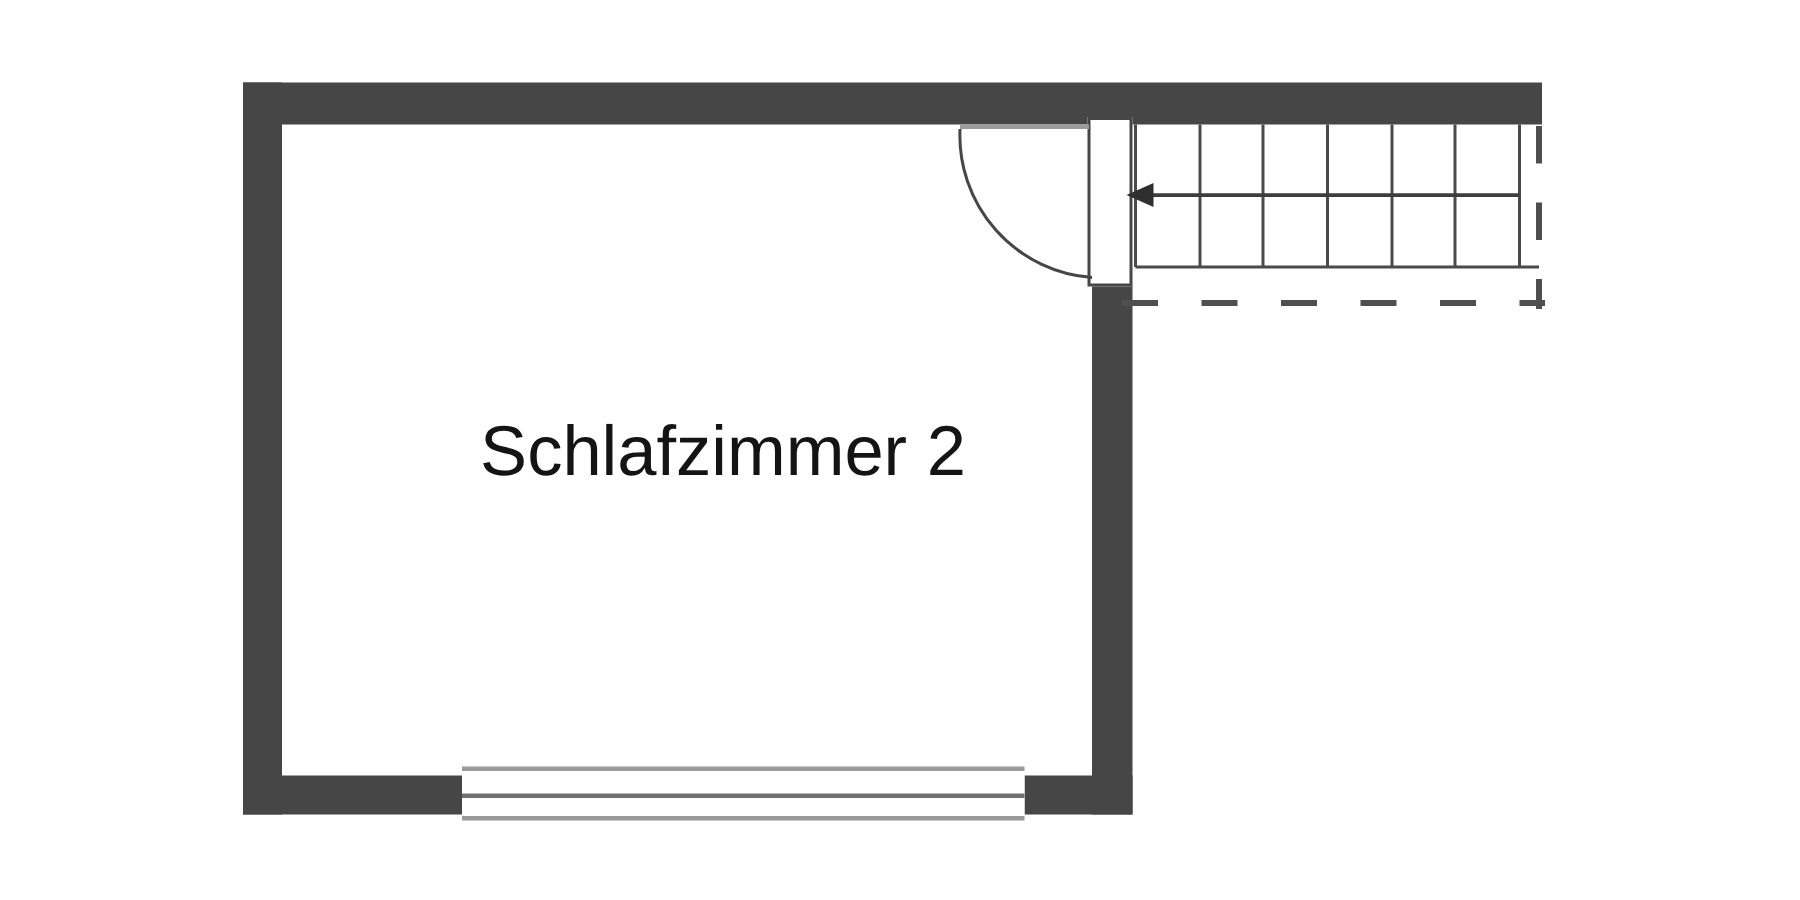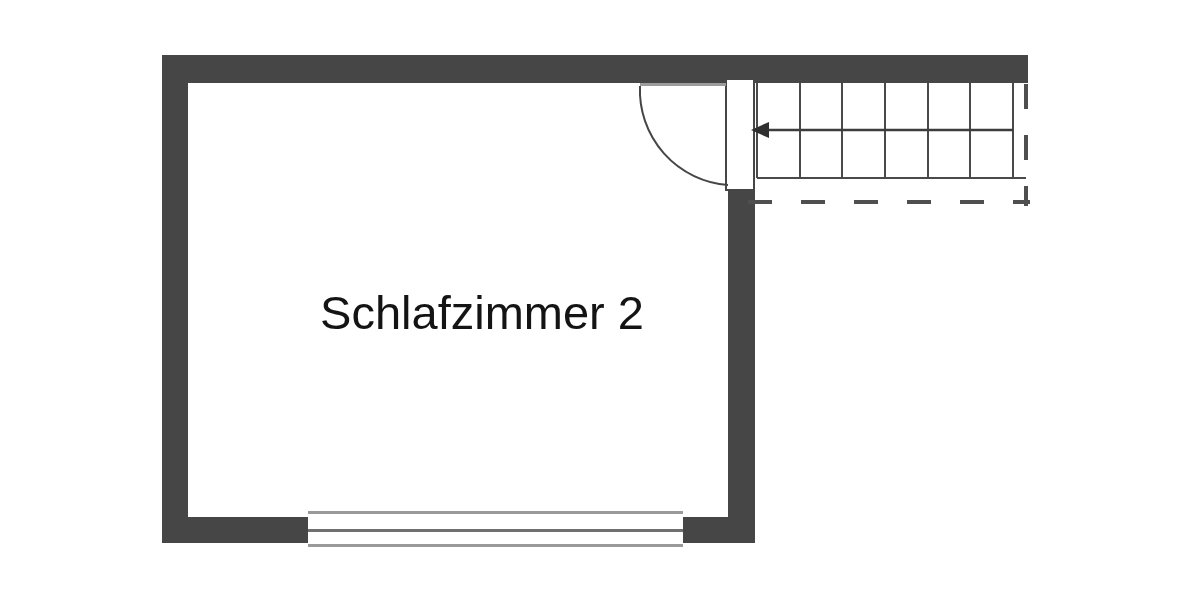--- a/index.html
+++ b/index.html
@@ -68,21 +68,21 @@
   }
   .arc       { stroke: var(--wall); stroke-width: 2; fill: none; }
   .tread     { stroke: var(--stair-line); stroke-width: 2; }
   .walk      { stroke: var(--walk-line); stroke-width: 2.5; }
   .arrowhead { fill: #2f2f2f; }
   .dash-h    { stroke: var(--dash-line); stroke-width: 4; stroke-dasharray: 24 29; }
   .dash-v    { stroke: var(--dash-line); stroke-width: 4; stroke-dasharray: 25 26; }
 
   .room-label {
     position: absolute;
-    left: 482px; top: 312px;
+    left: 482px; top: 300px;
     transform: translate(-50%, -50%);
     font-size: 47px;
     font-weight: 400;
     color: var(--text);
     white-space: nowrap;
     letter-spacing: 0px;
   }
 </style>
 </head>
 <body>

